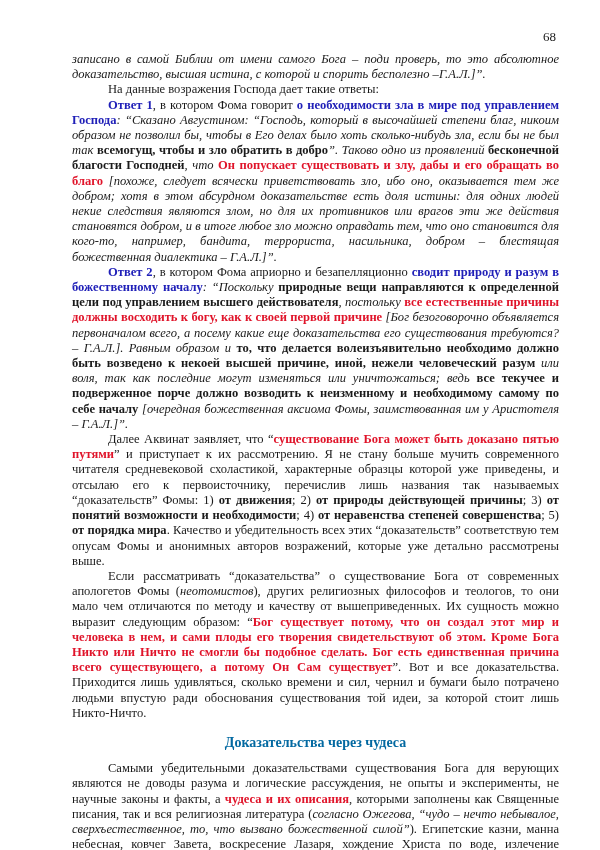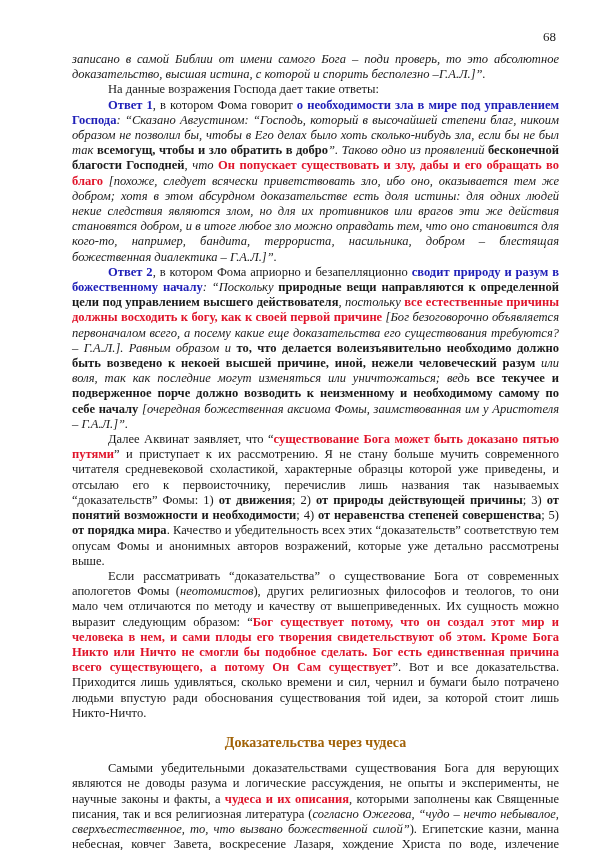--- a/index.html
+++ b/index.html
@@ -8,21 +8,21 @@
   .header { position: absolute; top: 31px; left: 0; width: 600px; height: 16px; }
   .header-title { position: absolute; left: 99px; top: 0; font-size: 10.3px; font-style: italic; font-weight: bold; white-space: nowrap; }
   .page-num { position: absolute; left: 543px; top: -2px; font-size: 13px; }
   .body { position: absolute; left: 72px; top: 52px; width: 487px; font-size: 12.55px; line-height: 15.2px; text-align: justify; }
   .body p { margin: 0; }
   .indent { text-indent: 36px; }
   .i { font-style: italic; font-family: Liberation Serif, serif; }
   .bi { font-weight: bold; }
   .blue { color: #2020b8; }
   .red { color: #e0142a; }
-  .heading { text-align: center; color: #a16207; font-weight: bold; font-size: 14px; margin: 14px 0 11px 0 !important; text-indent: 0; }
+  .heading { text-align: center; color: #0369a1; font-weight: bold; font-size: 14px; margin: 14px 0 11px 0 !important; text-indent: 0; }
 </style>
 </head>
 <body>
 
 <div class="header">
   <span class="page-num">68</span>
 </div>
 
 <div class="body">
   <p class="i"><span>записано в самой Библии от имени самого Бога – поди проверь, то это абсолютное доказательство, высшая истина, с которой и спорить бесполезно –Г.А.Л.]”.</span></p>

